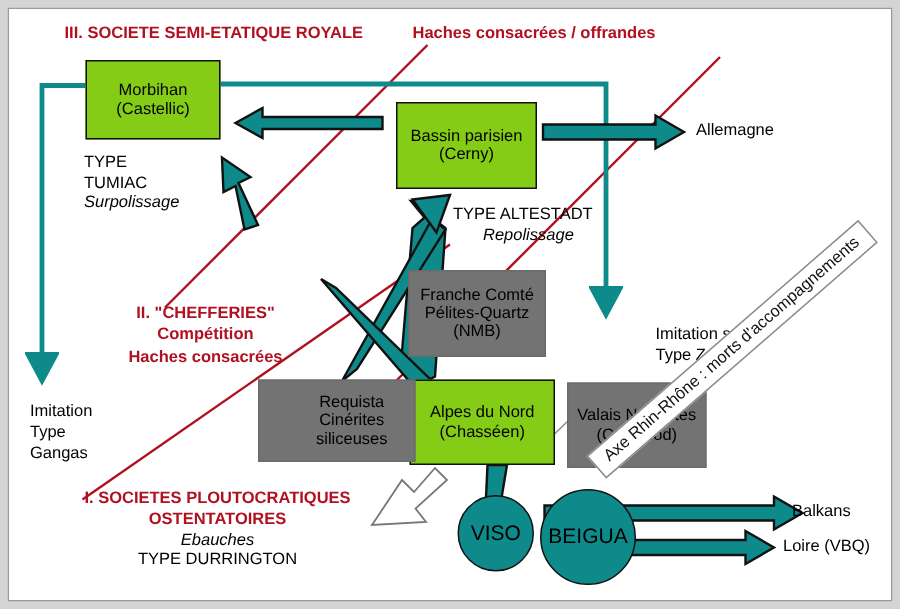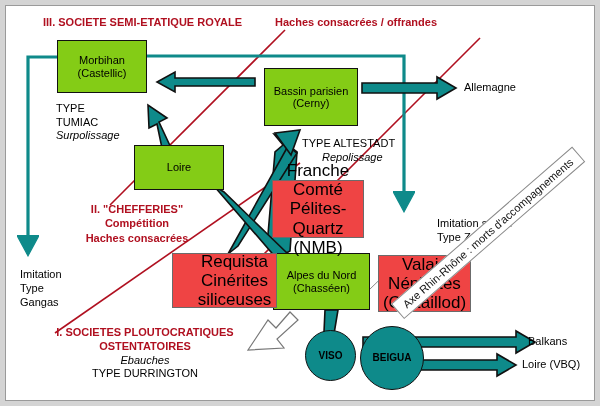--- a/index.html
+++ b/index.html
@@ -31,32 +31,32 @@
     text-align:center;
     line-height:1.12;
   }
   .node.teal{
     background:#84cc16;
     border:1.5px solid #111111;
     color:#000000;
     font-size:11px;
   }
   .node.gray{
-    background:#ef4444;
+    background:#737373;
     border:1.5px solid #6b6b6b;
     color:#000000;
-    font-size:17px;
+    font-size:11px;
   }
   .node.circle{
     background:#0e8a8a;
     border:1.5px solid #111111;
     border-radius:50%;
     color:#000000;
-    font-size:10px;
-    font-weight:bold;
+    font-size:14px;
+    font-weight:normal;
   }
   .txt{position:absolute;color:#000000;font-size:11px;line-height:1.25;white-space:pre-line;}
   .redtxt{position:absolute;color:#b01020;font-weight:bold;font-size:11px;line-height:1.3;text-align:center;white-space:pre-line;}
   .redtxt.left{text-align:left;}
   .ital{font-style:italic;text-align:right;}
   .axis-label{
     position:absolute;
     box-sizing:border-box;
     border:1px solid #8a8a8a;
     background:#ffffff;
@@ -156,23 +156,20 @@
   <div class="node teal" style="left:57px;top:40px;width:90px;height:53px;">
     <span>Morbihan
 (Castellic)</span>
   </div>
 
   <div class="node teal" style="left:264px;top:68px;width:94px;height:58px;">
     <span>Bassin parisien
 (Cerny)</span>
   </div>
 
-  <div class="node teal" style="left:134px;top:145px;width:90px;height:45px;">
-    <span>Loire</span>
-  </div>
 
   <div class="node teal" style="left:273px;top:253px;width:97px;height:57px;">
     <span>Alpes du Nord
 (Chasséen)</span>
   </div>
 
   <div class="node gray" style="left:272px;top:180px;width:92px;height:58px;">
     <span>Franche Comté
 Pélites-Quartz
 (NMB)</span>

